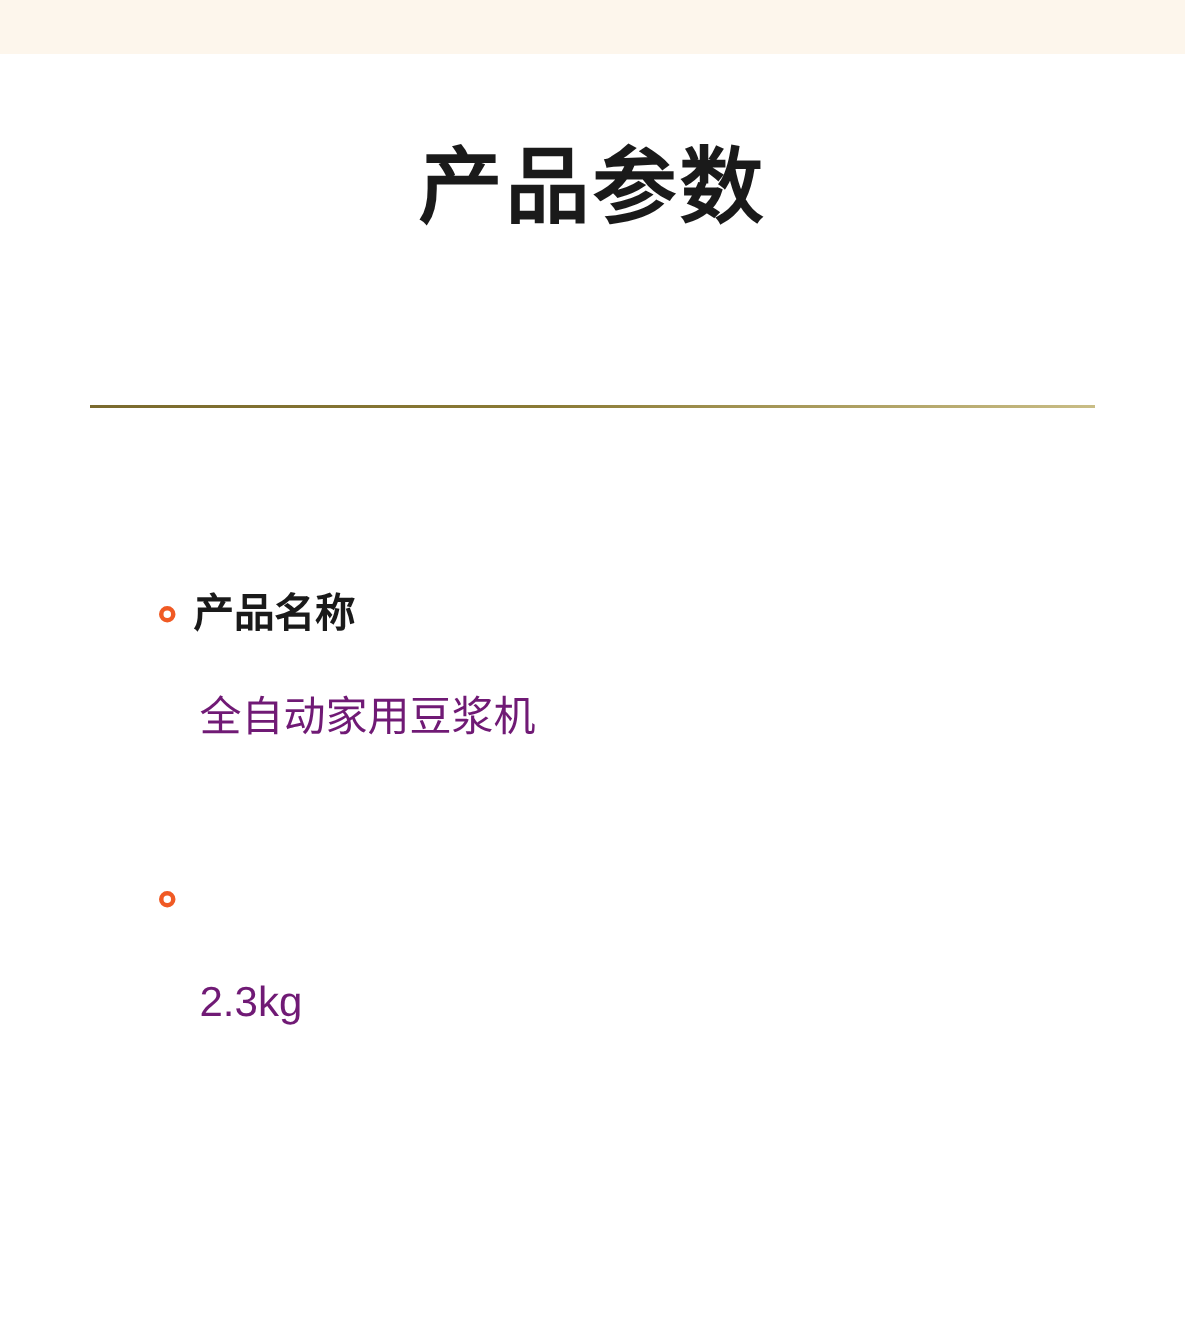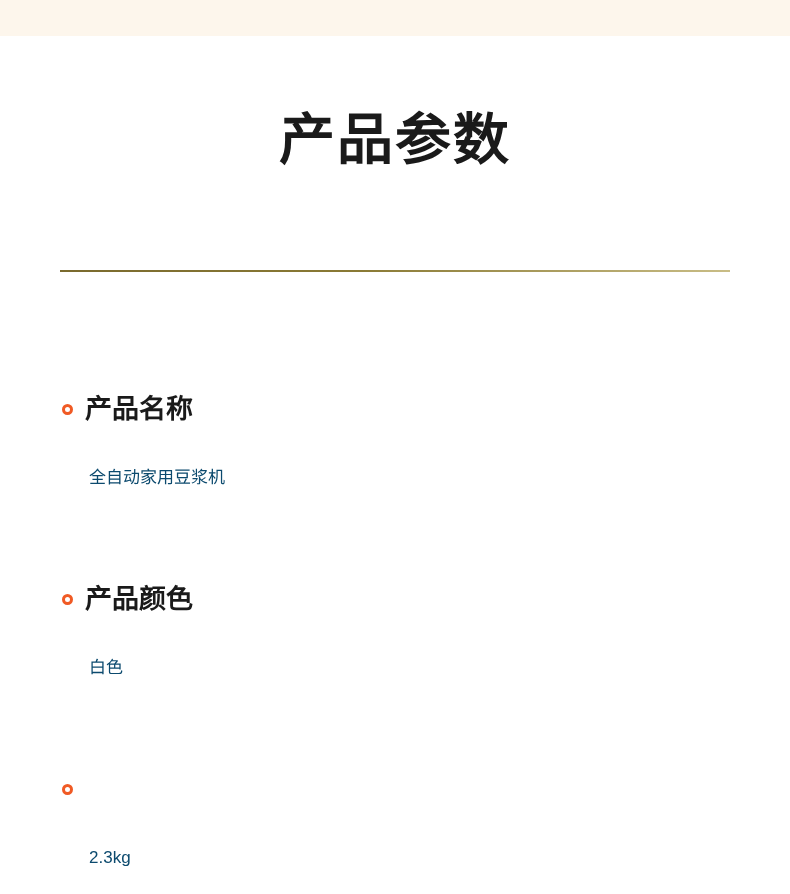--- a/index.html
+++ b/index.html
@@ -25,21 +25,21 @@
     left: 0;
     top: 0;
     width: 790px;
     height: 36px;
     background: #fdf6ec;
   }
   
   .title {
     position: absolute;
     left: 0;
-    top: 108px;
+    top: 93px;
     width: 790px;
     text-align: center;
     font-size: 56px;
     line-height: 64px;
     font-weight: bold;
     color: #1a1a1a;
     letter-spacing: 2px;
   }
   
   .divider {
@@ -59,20 +59,21 @@
   }
   .spec-row {
     display: flex;
     width: 790px;
     height: 190px;
   }
   .spec-cell {
     width: 395px;
     box-sizing: border-box;
     position: relative;
+    margin-left: 44px;
   }
   .spec-cell.left  { padding-left: 62px; }
   .spec-cell.right { padding-left: 543px; }
   .bullet {
     position: absolute;
     left: 62px;
     top: 24px;
     width: 11px;
     height: 11px;
     border: 3px solid #f05a24;
@@ -85,23 +86,23 @@
     font-size: 27px;
     line-height: 34px;
     font-weight: bold;
     color: #1a1a1a;
     white-space: nowrap;
   }
   .spec-cell.left .label { left: 85px; }
   .value {
     position: absolute;
     top: 82px;
-    font-size: 17px;
+    font-size: 28px;
     line-height: 32px;
-    color: #0c4a6e;
+    color: #701a75;
     white-space: nowrap;
   }
   .spec-cell.left .value { left: 89px; }
   .empty-cell { width: 395px; }
 </style>
 </head>
 <body>
 
 <div class="page">
 
@@ -119,32 +120,20 @@
         <span class="label">产品名称</span>
         <span class="value">全自动家用豆浆机</span>
       </div>
       <div class="spec-cell right">
         
         
         
       </div>
     </div>
 
-    <div class="spec-row">
-      <div class="spec-cell left">
-        <span class="bullet"></span>
-        <span class="label">产品颜色</span>
-        <span class="value">白色</span>
-      </div>
-      <div class="spec-cell right">
-        
-        
-        
-      </div>
-    </div>
 
     <div class="spec-row">
       <div class="spec-cell left">
         <span class="bullet"></span>
         <span class="value">2.3kg</span>
       </div>
       <div class="empty-cell"></div>
     </div>
 
   </div>

